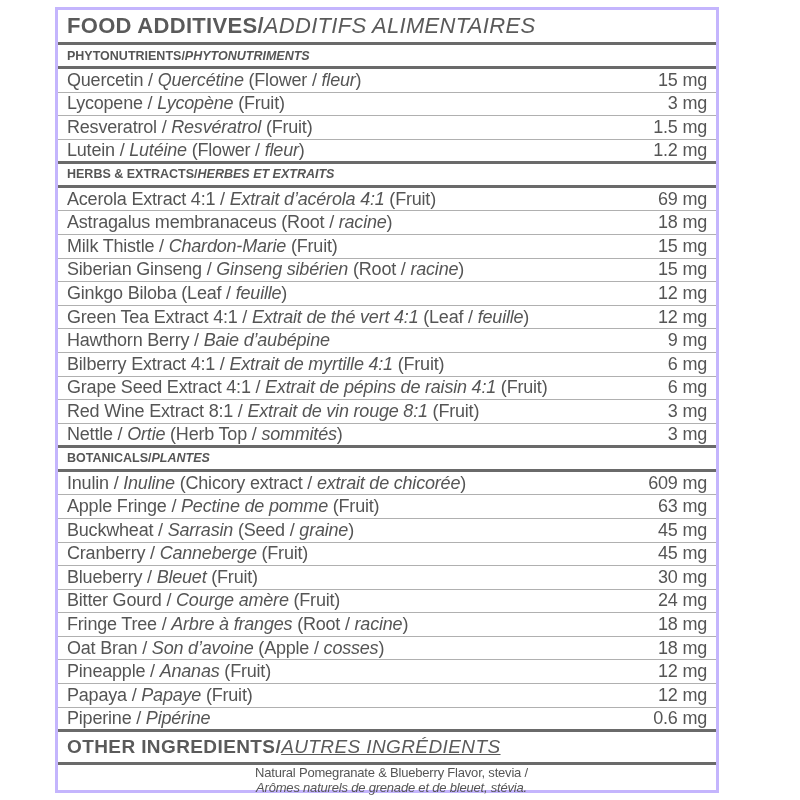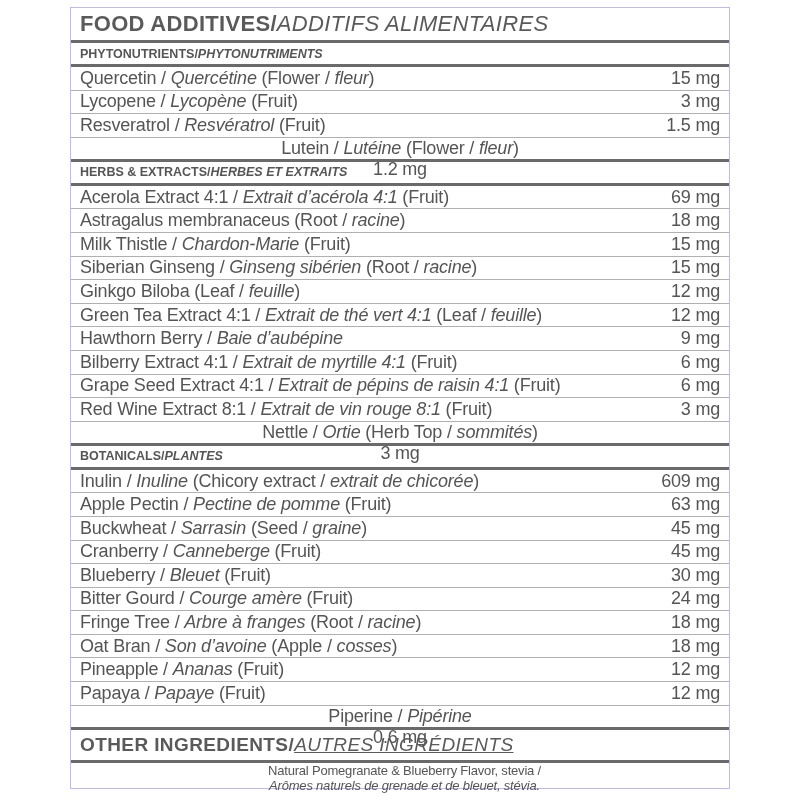--- a/index.html
+++ b/index.html
@@ -1,23 +1,23 @@
 <!DOCTYPE html>
 <html><head>
   <meta charset="utf-8">
   <style>
     html, body { margin: 0; padding: 0; background: #ffffff; }
     body { width: 800px; height: 800px; position: relative; overflow: hidden; font-family: "Liberation Sans", "DejaVu Sans", sans-serif; color: #545454; }
-    .panel { position: absolute; left: 70px; top: 7px; width: 658px; border: 1px solid #c4b5fd; box-sizing: content-box; }
+    .panel { position: absolute; left: 55px; top: 7px; width: 658px; border: 3px solid #c4b5fd; box-sizing: content-box; }
     .title-row { height: 32px; border-bottom: 3px solid #6a6a6a; display: flex; align-items: center; padding-left: 9px; font-size: 22px; font-weight: bold; letter-spacing: 0.3px; color: #5a5a5a; white-space: nowrap; }
     .title-row .fr { font-style: italic; font-weight: normal; }
     .section-head { height: 21px; border-bottom: 3px solid #6a6a6a; display: flex; align-items: center; padding-left: 9px; font-size: 12.5px; font-weight: bold; color: #555; white-space: nowrap; text-align: center; }
     .section-head .fr { font-style: italic; font-weight: bold; }
     .row { height: 22.6px; border-bottom: 1px solid #b0b0b0; display: flex; align-items: center; justify-content: space-between; padding: 0 9px; font-size: 18px; color: #555; white-space: nowrap; letter-spacing: -0.2px; }
-    .row.last { border-bottom: 3px solid #6a6a6a; height: 21px; flex-direction: column; }
+    .row.last { border-bottom: 3px solid #6a6a6a; height: 21px; }
     .row .it { font-style: italic; }
     .row .amt { text-align: right; }
     .other-title { height: 30px; border-bottom: 3px solid #6a6a6a; display: flex; align-items: center; padding-left: 9px; font-size: 19px; font-weight: bold; letter-spacing: 0.4px; color: #5a5a5a; white-space: nowrap; }
     .other-title .fr { font-style: italic; font-weight: normal; text-decoration: underline; }
     .other-row { height: 25px; display: flex; align-items: center; padding-left: 9px; font-size: 13px; color: #555; white-space: nowrap; letter-spacing: -0.2px; flex-direction: column; }
     .other-row .it { font-style: italic; }
   </style>
 </head>
 <body>
 
@@ -101,21 +101,21 @@
       <div class="section-head">
         <span>BOTANICALS</span>
         <span> / </span>
         <span class="fr">PLANTES</span>
       </div>
       <div class="row">
         <span><span>Inulin / </span><span class="it">Inuline</span><span> (Chicory extract / </span><span class="it">extrait de chicorée</span><span>)</span></span>
         <span class="amt">609 mg</span>
       </div>
       <div class="row">
-        <span><span>Apple Pectin / </span><span class="it">Pectine de pomme</span><span> (Fruit)</span><span class="it"></span><span></span></span>
+        <span><span>Apple Fringe / </span><span class="it">Pectine de pomme</span><span> (Fruit)</span><span class="it"></span><span></span></span>
         <span class="amt">63 mg</span>
       </div>
       <div class="row">
         <span><span>Buckwheat / </span><span class="it">Sarrasin</span><span> (Seed / </span><span class="it">graine</span><span>)</span></span>
         <span class="amt">45 mg</span>
       </div>
       <div class="row">
         <span><span>Cranberry / </span><span class="it">Canneberge</span><span> (Fruit)</span><span class="it"></span><span></span></span>
         <span class="amt">45 mg</span>
       </div>

